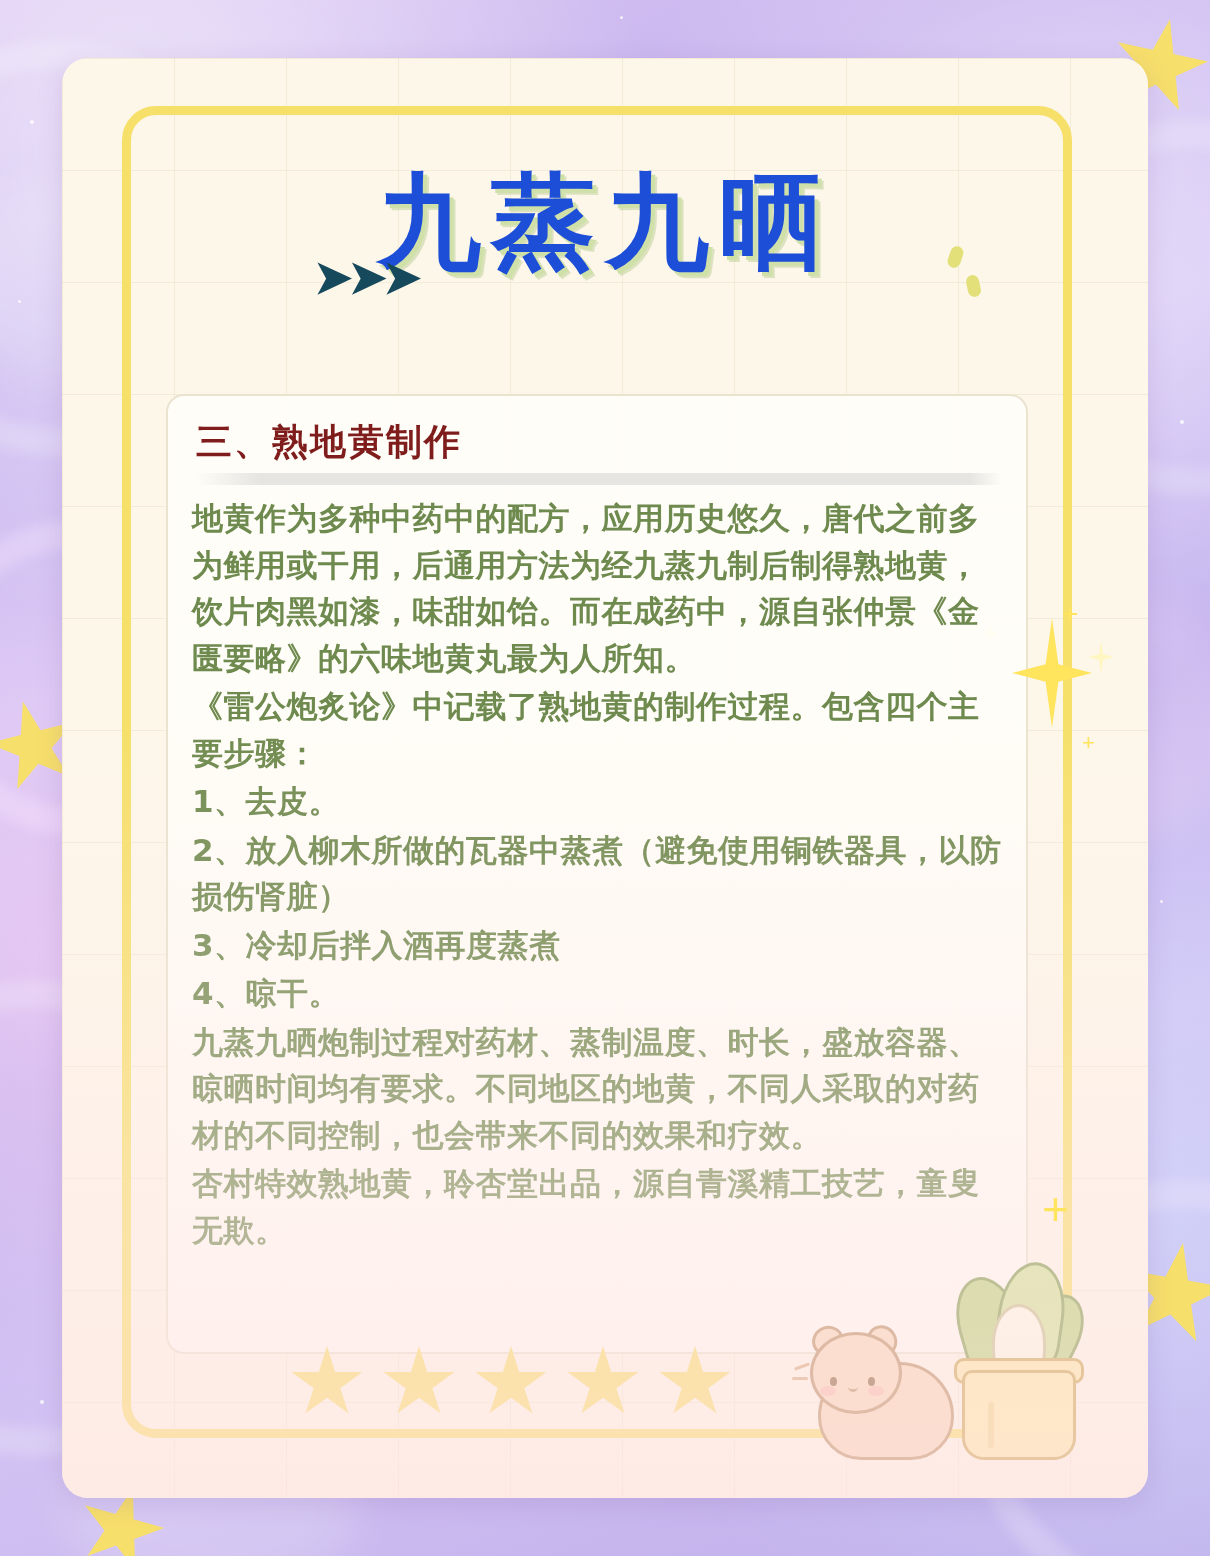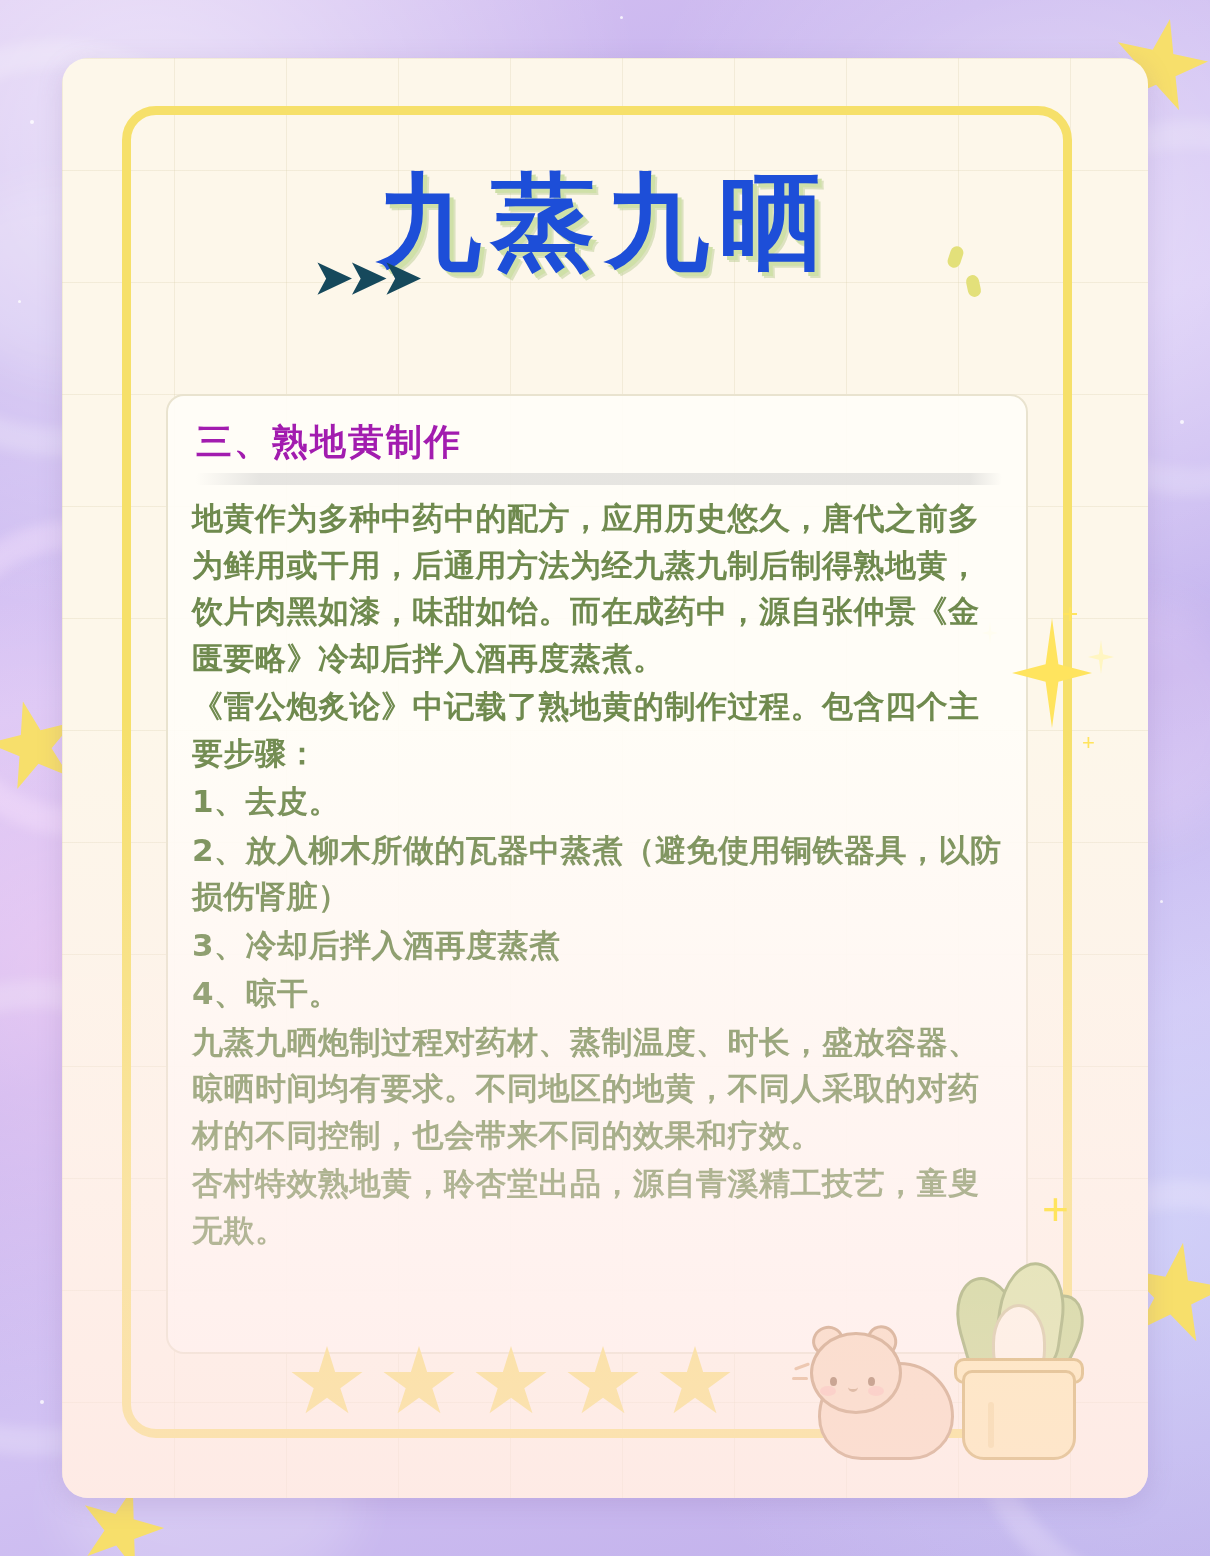--- a/index.html
+++ b/index.html
@@ -166,21 +166,21 @@
     background: rgba(255,253,247,0.92);
     border: 2px solid #e9e3cf;
     border-radius: 18px;
     box-sizing: border-box;
     padding: 18px 24px 12px 24px;
   }
   .section-title {
     font-family: "DejaVu Sans", "Liberation Sans", sans-serif;
     font-size: 36px;
     font-weight: bold;
-    color: #a21caf;
+    color: #7f1d1d;
     letter-spacing: 2px;
     margin: 4px 0 2px 4px;
   }
   .title-rule {
     height: 12px;
     margin: 6px 0 10px 4px;
     background: linear-gradient(to right, rgba(200,200,200,0.0) 0%, rgba(190,190,190,0.38) 8%, rgba(190,190,190,0.38) 96%, rgba(200,200,200,0) 100%);
     border-radius: 4px;
   }
   .body-text {
@@ -374,21 +374,21 @@
     <div class="arrows">➤➤➤</div>
     <div class="dots-deco">
       <i></i>
         <i class="b"></i>
     </div>
 
     <div class="content-box">
       <div class="section-title">三、熟地黄制作</div>
       <div class="title-rule"></div>
       <div class="body-text">
-        <p>地黄作为多种中药中的配方，应用历史悠久，唐代之前多为鲜用或干用，后通用方法为经九蒸九制后制得熟地黄，饮片肉黑如漆，味甜如饴。而在成药中，源自张仲景《金匮要略》冷却后拌入酒再度蒸煮。</p>
+        <p>地黄作为多种中药中的配方，应用历史悠久，唐代之前多为鲜用或干用，后通用方法为经九蒸九制后制得熟地黄，饮片肉黑如漆，味甜如饴。而在成药中，源自张仲景《金匮要略》的六味地黄丸最为人所知。</p>
         <p>《雷公炮炙论》中记载了熟地黄的制作过程。包含四个主要步骤：</p>
         <p>1、去皮。</p>
         <p>2、放入柳木所做的瓦器中蒸煮（避免使用铜铁器具，以防损伤肾脏）</p>
         <p>3、冷却后拌入酒再度蒸煮</p>
         <p>4、晾干。</p>
         <p>九蒸九晒炮制过程对药材、蒸制温度、时长，盛放容器、晾晒时间均有要求。不同地区的地黄，不同人采取的对药材的不同控制，也会带来不同的效果和疗效。</p>
         <p>杏村特效熟地黄，聆杏堂出品，源自青溪精工技艺，童叟无欺。</p>
       </div>
     </div>
 

